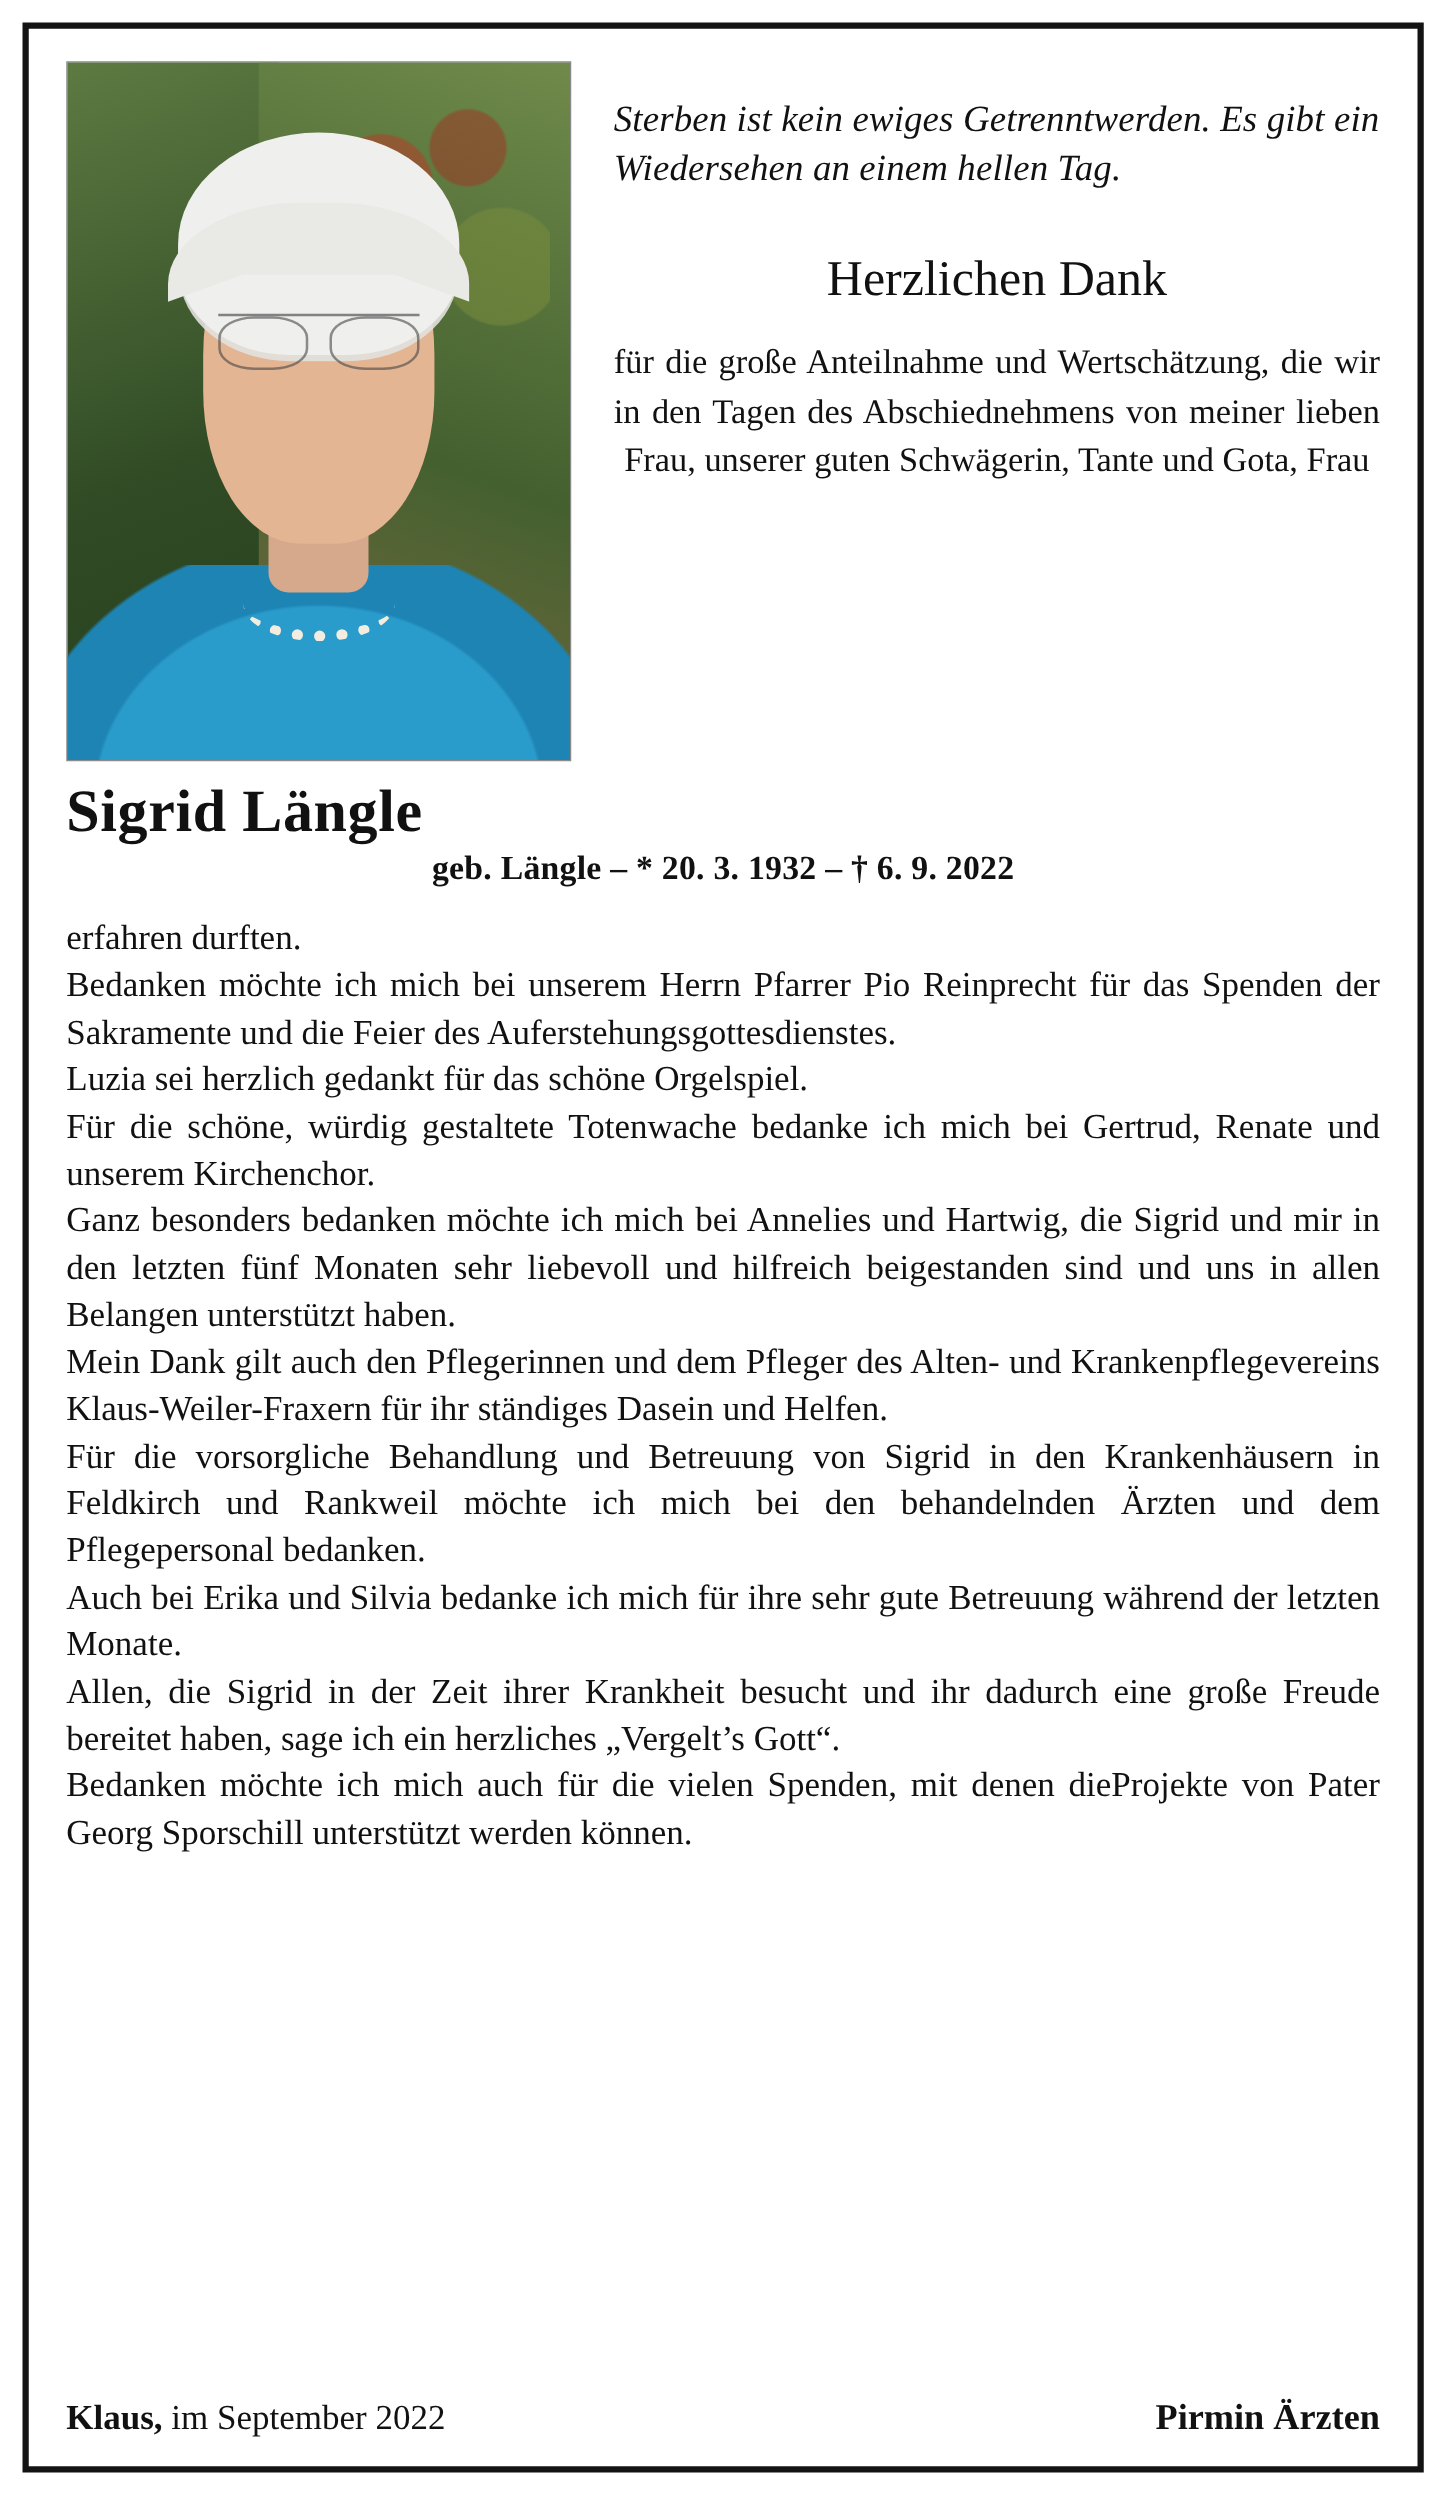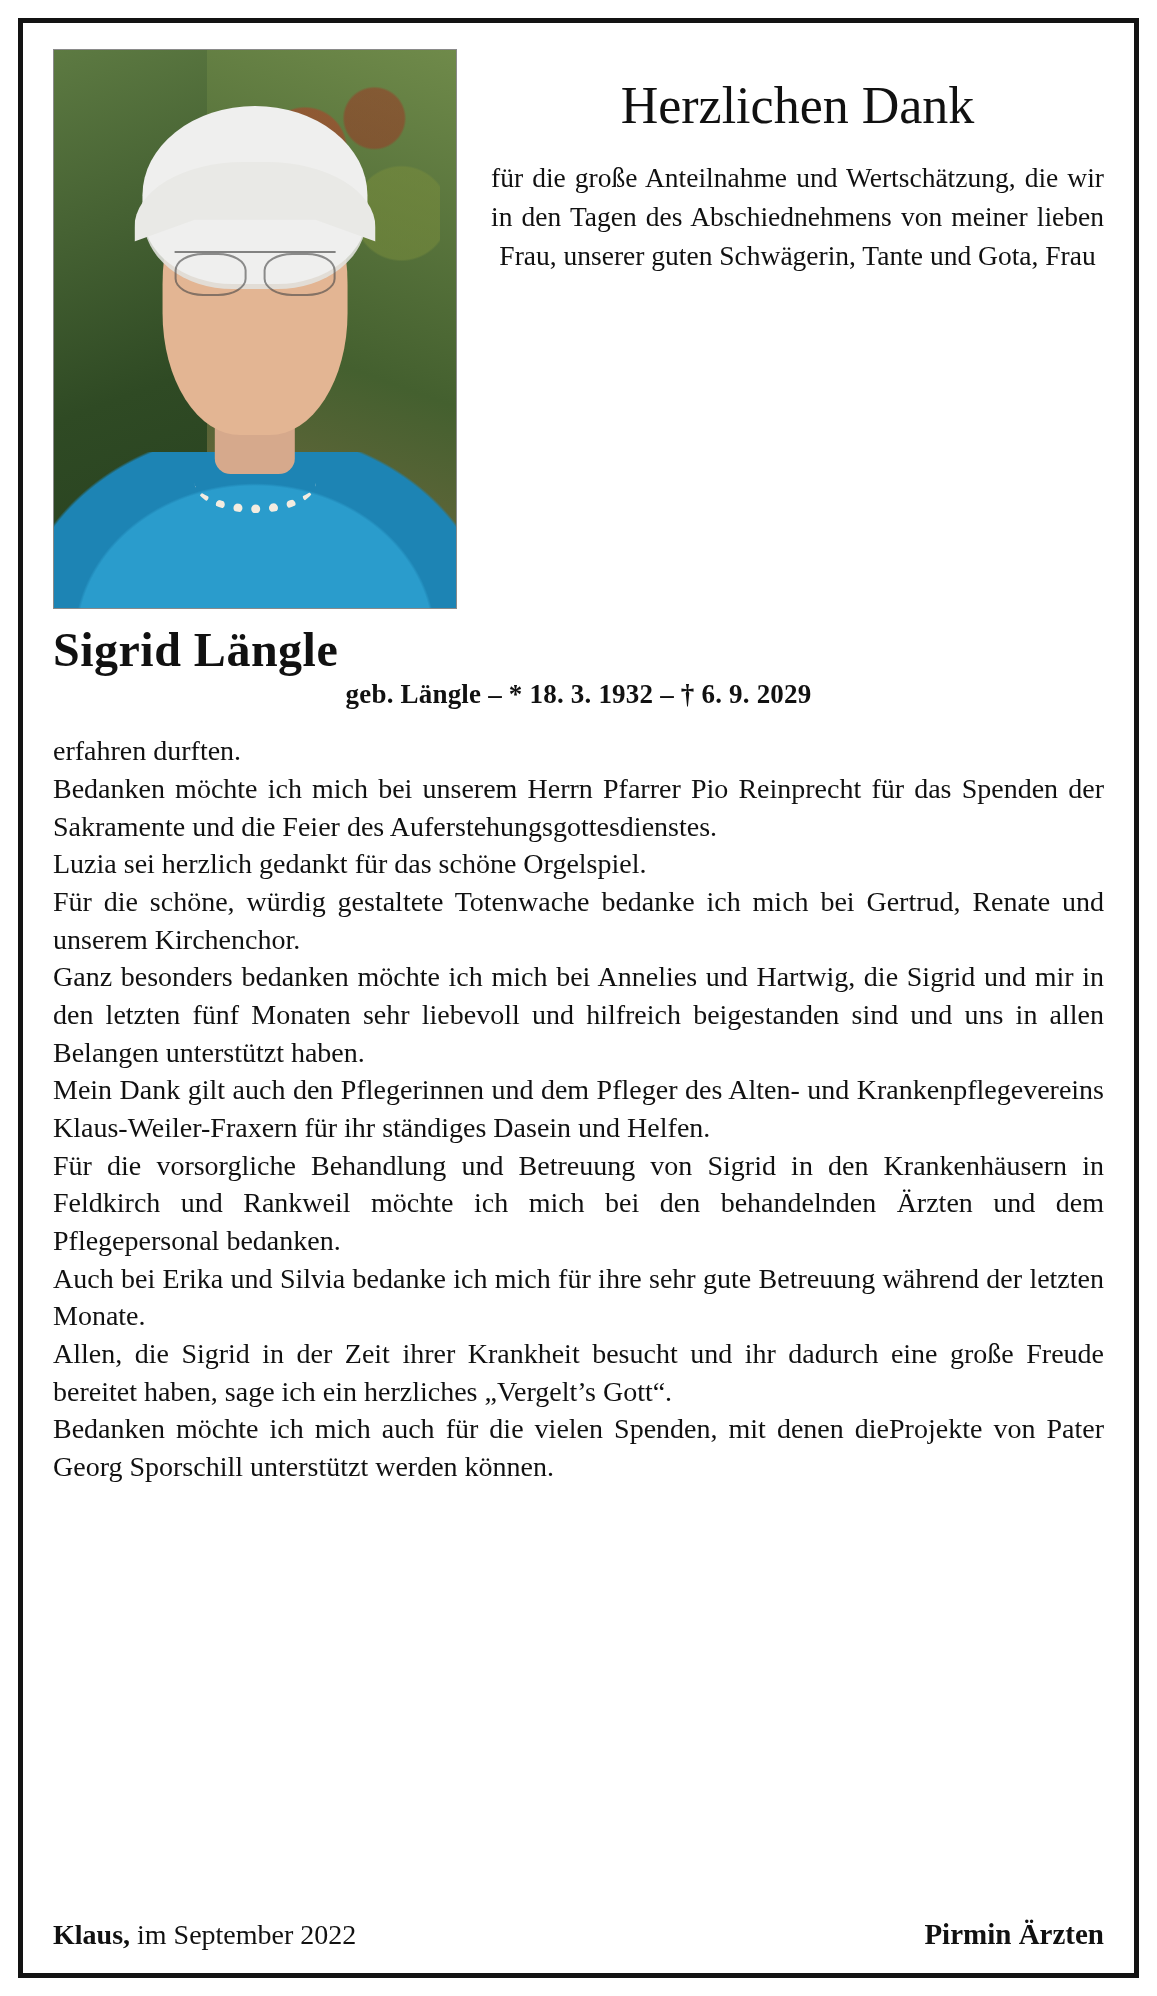--- a/index.html
+++ b/index.html
@@ -128,21 +128,21 @@
     font-family: "Liberation Serif", serif;
     font-style: italic;
     font-size: 29.5px;
     line-height: 1.33;
     color: #111;
     margin: 0 0 46px 0;
     letter-spacing: 0.1px;
   }
   .thanks-title {
     text-align: center;
-    font-size: 52px;
+    font-size: 40px;
     line-height: 1.1;
     margin: 0 0 24px 0;
     color: #111;
   }
   .intro {
     font-size: 27.5px;
     line-height: 1.42;
     text-align: justify;
     text-align-last: center;
     margin: 0;
@@ -204,28 +204,29 @@
         <div class="ph-shoulders"></div>
         <div class="ph-neck"></div>
         <div class="ph-head"></div>
         <div class="ph-hair"></div>
         <div class="ph-hair2"></div>
         <div class="ph-glasses"></div>
         <div class="ph-pearls"></div>
       </div>
 
       <div class="headtext">
+        <div class="verse">Sterben ist kein ewiges Getrenntwerden. Es gibt ein Wiedersehen an einem hellen Tag.</div>
         <div class="thanks-title">Herzlichen Dank</div>
         <div class="intro">für die große Anteilnahme und Wertschätzung, die wir in den Tagen des Abschiednehmens von meiner lieben Frau, unserer guten Schwägerin, Tante und Gota, Frau</div>
       </div>
 
     </div>
 
     <div class="name">Sigrid Längle</div>
-    <div class="dates">geb. Längle – * 18. 3. 1932 – † 6. 9. 2029</div>
+    <div class="dates">geb. Längle – * 20. 3. 1932 – † 6. 9. 2022</div>
 
     <div class="body-text">
       <p class="nojust">erfahren durften.</p>
       <p>Bedanken möchte ich mich bei unserem Herrn Pfarrer Pio Reinprecht für das Spenden der Sakramente und die Feier des Auferstehungsgottesdienstes.</p>
       <p class="nojust">Luzia sei herzlich gedankt für das schöne Orgelspiel.</p>
       <p>Für die schöne, würdig gestaltete Totenwache bedanke ich mich bei Gertrud, Renate und unserem Kirchenchor.</p>
       <p>Ganz besonders bedanken möchte ich mich bei Annelies und Hartwig, die Sigrid und mir in den letzten fünf Monaten sehr liebevoll und hilfreich beigestanden sind und uns in allen Belangen unterstützt haben.</p>
       <p>Mein Dank gilt auch den Pflegerinnen und dem Pfleger des Alten- und Krankenpflegevereins Klaus-Weiler-Fraxern für ihr ständiges Dasein und Helfen.</p>
       <p>Für die vorsorgliche Behandlung und Betreuung von Sigrid in den Krankenhäusern in Feldkirch und Rankweil möchte ich mich bei den behandelnden Ärzten und dem Pflegepersonal bedanken.</p>
       <p>Auch bei Erika und Silvia bedanke ich mich für ihre sehr gute Betreuung während der letzten Monate.</p>

